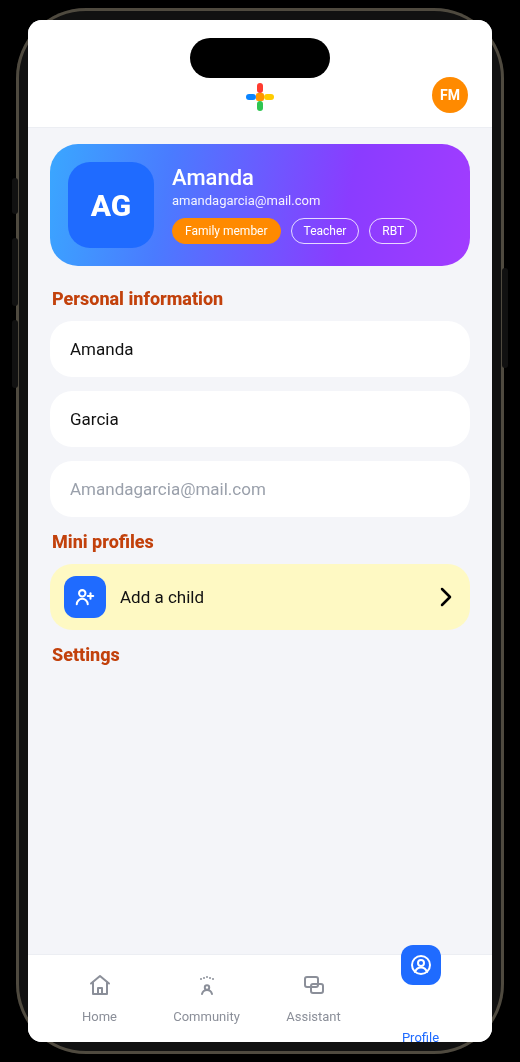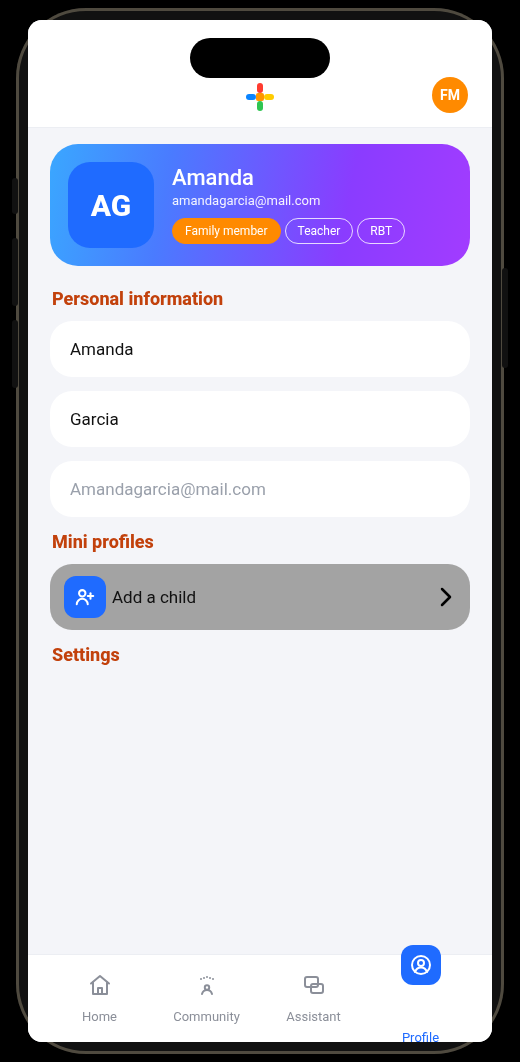--- a/index.html
+++ b/index.html
@@ -106,21 +106,21 @@
     font-size: 30px;
     font-weight: 800;
     display: flex;
     align-items: center;
     justify-content: center;
     flex-shrink: 0;
   }
   .hero-info { flex: 1; min-width: 0; }
   .hero-name { color: #fff; font-size: 22px; font-weight: 500; line-height: 1.1; }
   .hero-email { color: rgba(255,255,255,.92); font-size: 13px; margin-top: 2px; margin-bottom: 10px; }
-  .chips { display: flex; gap: 4px; }
+  .chips { display: flex; gap: 10px; }
   .chip {
     color: #fff;
     font-size: 12px;
     padding: 6px 12px;
     border-radius: 16px;
     border: 1px solid rgba(255,255,255,.8);
     line-height: 1;
     white-space: nowrap;
   }
   .chip.selected { background: #ff8a00; border-color: #ff8a00; }
@@ -135,26 +135,26 @@
     background: #fff;
     border-radius: 22px;
     padding: 18px 20px;
     font-size: 17px;
     color: #111;
     margin-bottom: 14px;
   }
   .field.muted { color: #9aa0ab; }
 
   .row {
-    background: #a3a3a3;
+    background: #fef9c3;
     border-radius: 22px;
     padding: 12px 18px 12px 14px;
     display: flex;
     align-items: center;
-    gap: 6px;
+    gap: 14px;
     margin-bottom: 14px;
   }
   .row-icon {
     width: 42px;
     height: 42px;
     border-radius: 12px;
     display: flex;
     align-items: center;
     justify-content: center;
     color: #fff;

